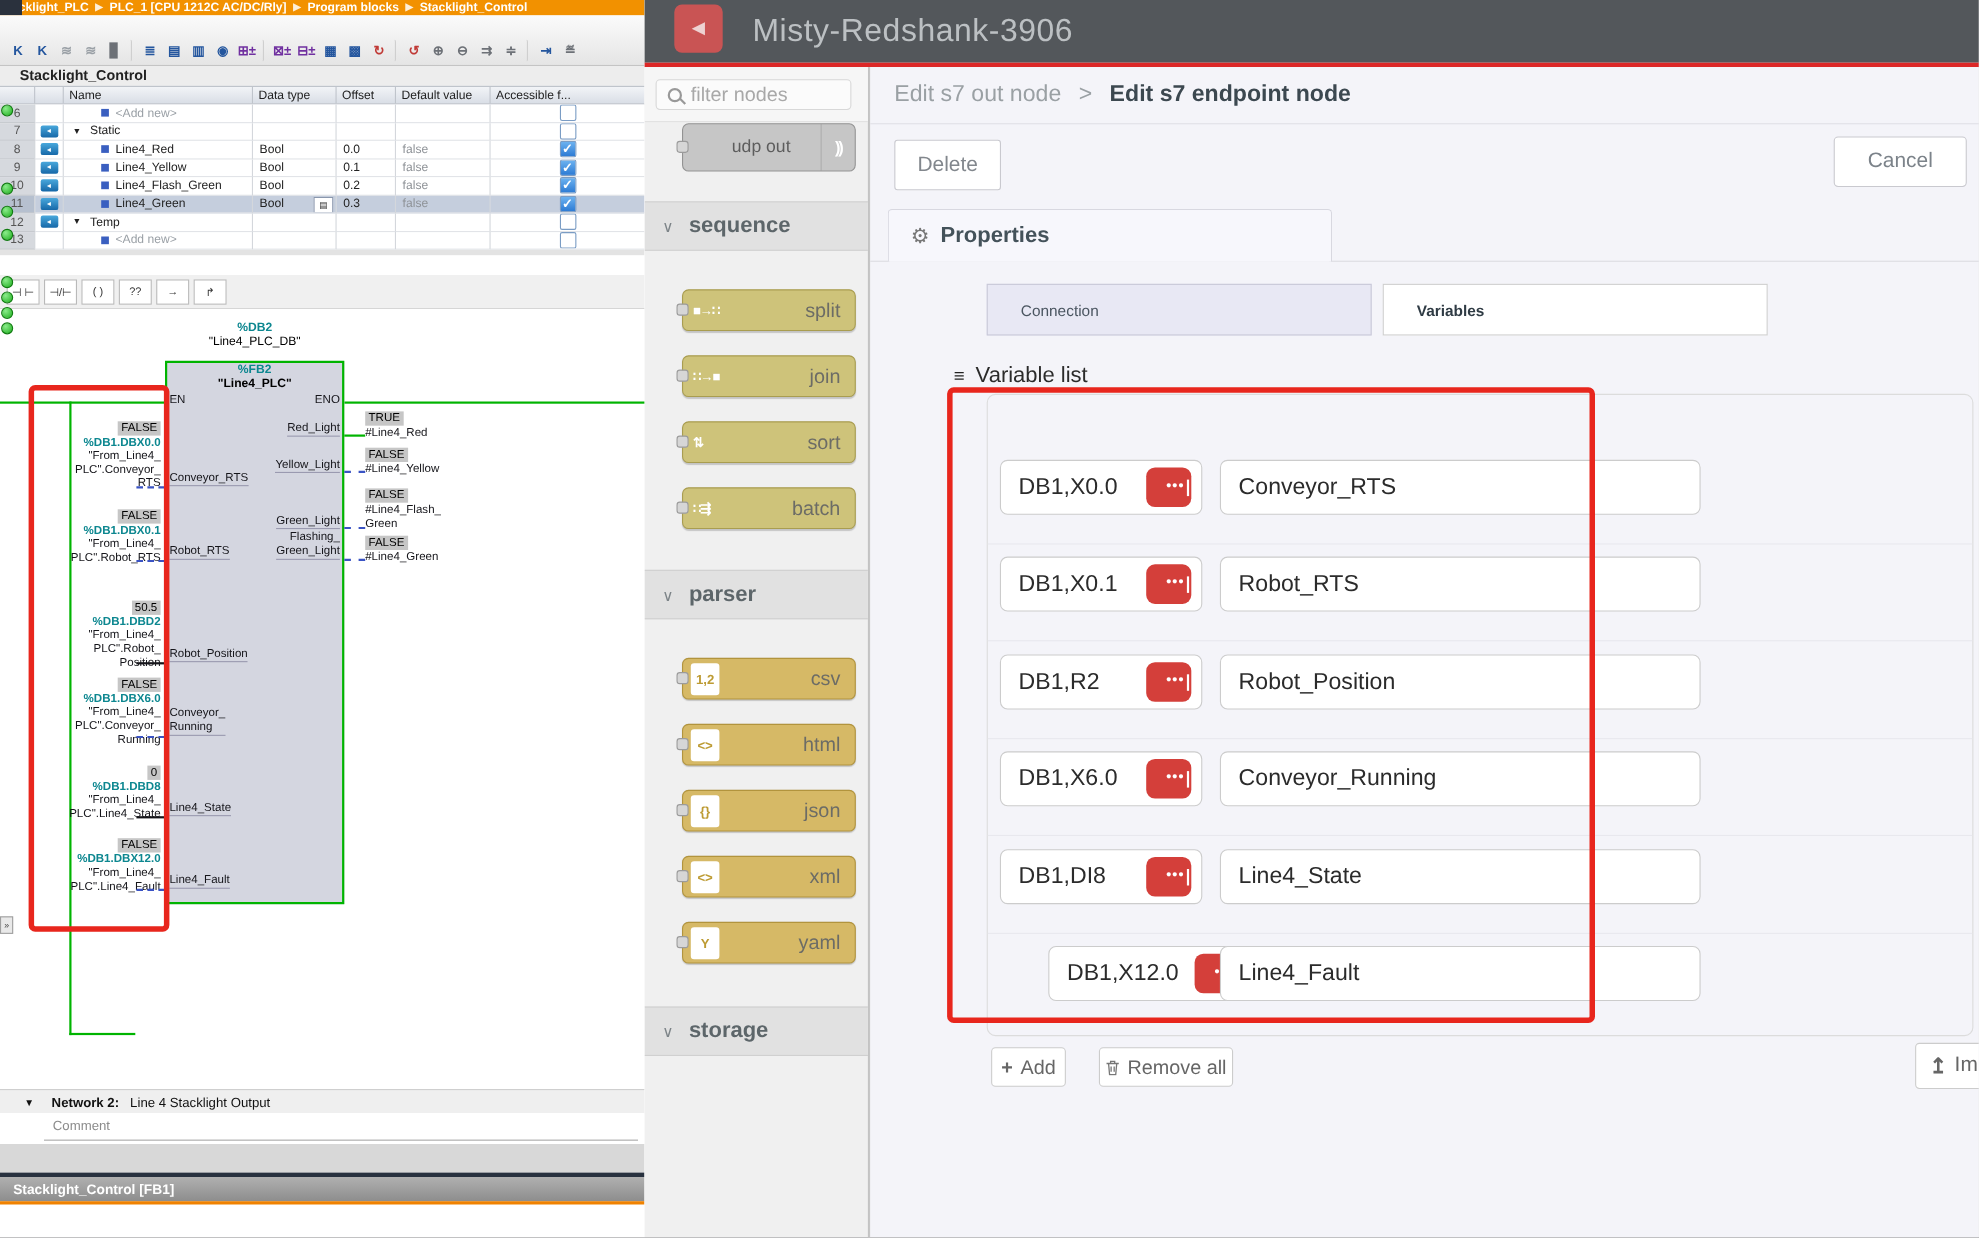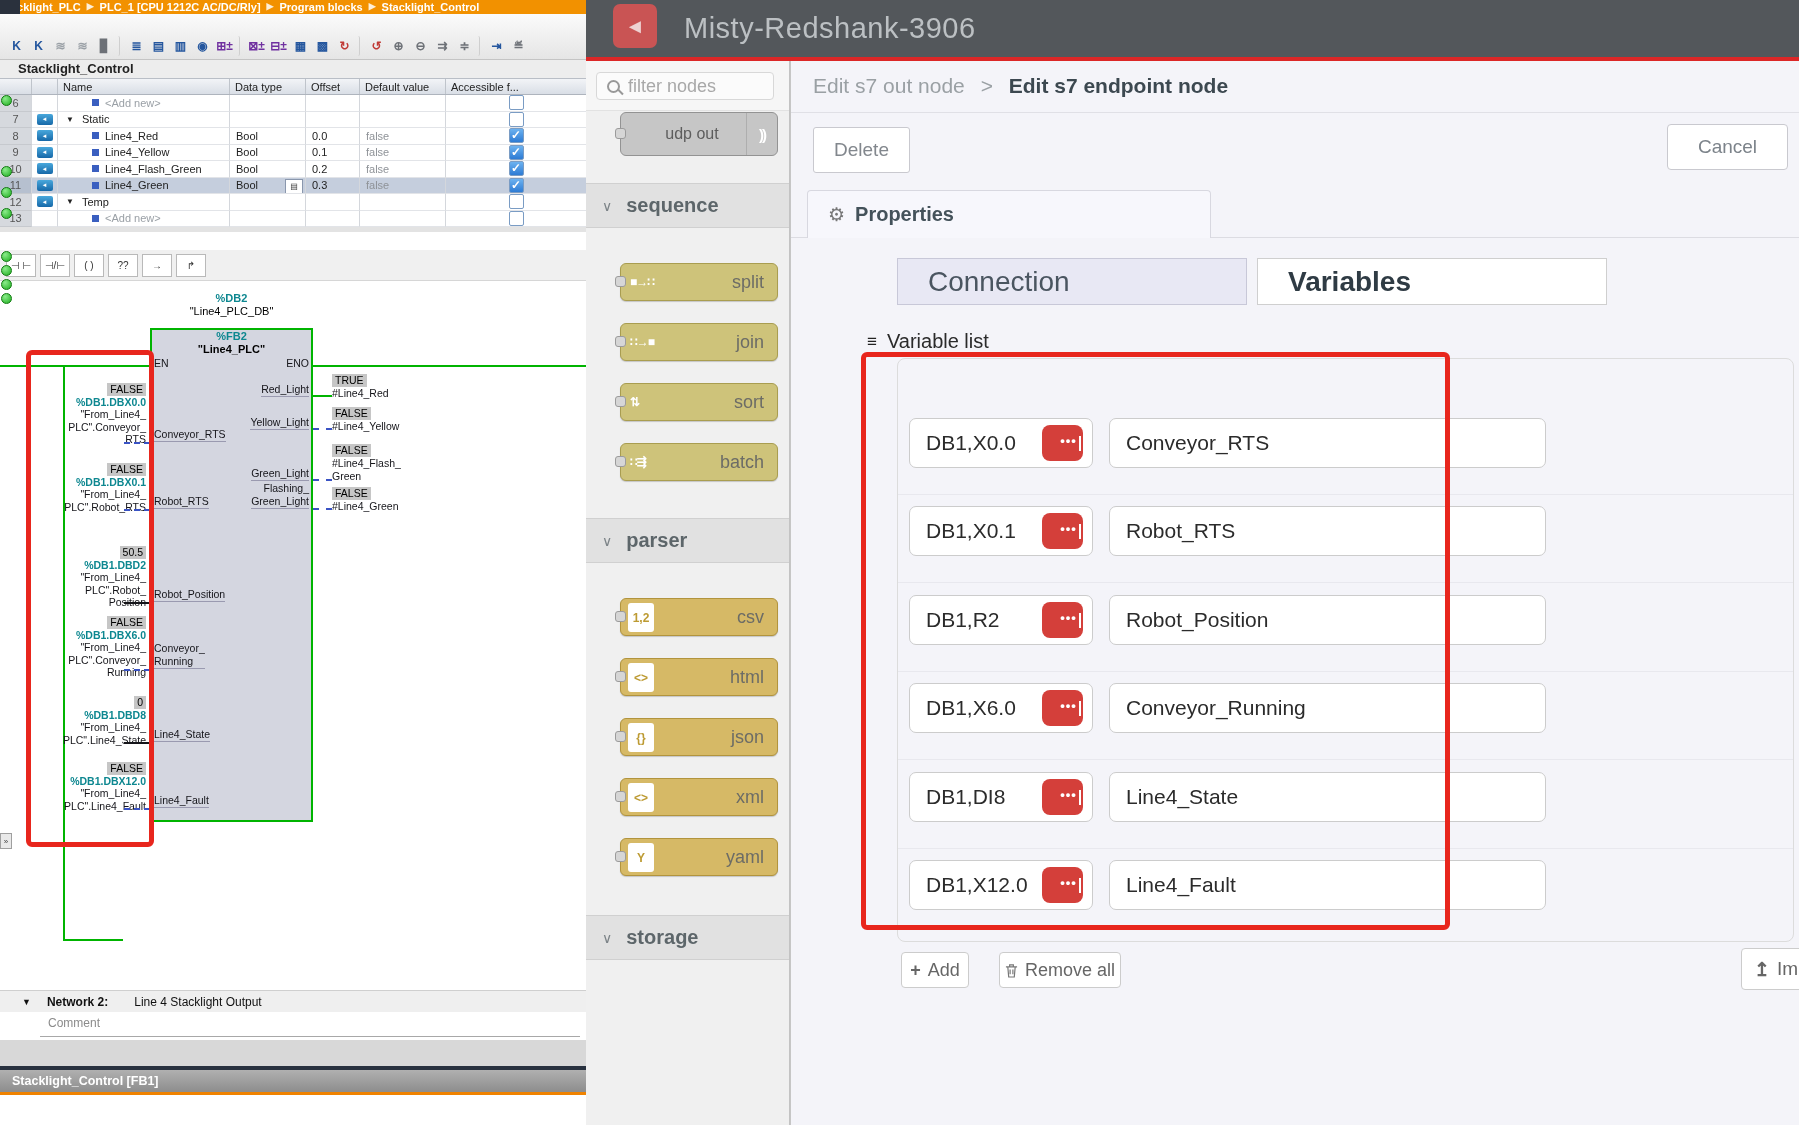--- a/index.html
+++ b/index.html
@@ -61,21 +61,21 @@
   .faddr{color:#0d8790;font-weight:bold}
   .wire{position:absolute;height:0}
   .w-bool{border-top:2px dashed #3a53c4}
   .w-num{border-top:2px solid #15151a}
   .w-true{border-top:2px solid #00b400}
   .redrect{position:absolute;border:5px solid #e8261d;border-radius:6px;box-sizing:border-box;z-index:40;pointer-events:none}
   .gdot{position:absolute;left:1px;width:11px;height:11px;border-radius:50%;background:radial-gradient(circle at 35% 30%,#8bec8b,#1fae1f);border:1px solid #0f7a0f;box-sizing:border-box}
   #expbox{position:absolute;left:0;top:833px;width:12px;height:16px;background:#e9e9e9;border:1px solid #9f9f9f;box-sizing:border-box;font-size:8px;display:flex;align-items:center;justify-content:center;color:#444}
   #net2{position:absolute;left:0;top:990px;width:586px;height:22px;background:#efefef;border-top:1px solid #cfcfcf;box-sizing:border-box;display:flex;align-items:center;font-size:12px;color:#111}
   #net2 .tri2{font-size:9px;margin:0 16px 0 22px}
-  #net2 b{margin-right:26px}
+  #net2 b{margin-right:10px}
   #comment{position:absolute;left:0;top:1012px;width:586px;height:28px;background:#fff;font-size:12px;color:#8b8b8b}
   #comment span{position:absolute;left:48px;top:4px}
   #comment i{position:absolute;left:40px;right:6px;bottom:3px;height:1px;background:#a8a8a8}
   #gap2{position:absolute;left:0;top:1040px;width:586px;height:26px;background:#d8d8d8}
   #darkline{position:absolute;left:0;top:1066px;width:586px;height:4px;background:#28313f}
   #panelhead{position:absolute;left:0;top:1070px;width:586px;height:22px;background:linear-gradient(#b0b0b0,#8d8d8d);color:#fff;font-weight:bold;font-size:12.5px;line-height:22px;padding-left:12px;box-sizing:border-box}
   #orangeline{position:absolute;left:0;top:1092px;width:586px;height:3px;background:#ef8200}
   #btabs{position:absolute;left:0;top:1095px;width:586px;height:30px;background:#c9c9c9;display:flex;align-items:flex-end;padding-left:18px;gap:3px;box-sizing:border-box}
   .btab{height:24px;padding:0 14px;background:#d6d6d6;border:1px solid #9f9f9f;border-bottom:none;font-size:12px;display:flex;align-items:center;color:#444;border-radius:2px 2px 0 0}
   .btab.active{background:#fff;font-weight:bold;color:#222;height:28px}
@@ -108,21 +108,21 @@
   #tr-bc{position:absolute;left:22px;top:13px;font-size:21px;color:#9aa0a4;white-space:nowrap}
   #tr-bc b{color:#3c4850}
   #tr-div1{position:absolute;left:0;top:51px;width:1009px;height:1px;background:#e0e0e6}
   .wbtn{position:absolute;background:#fff;border:1px solid #c9c9cf;box-sizing:border-box;display:flex;align-items:center;justify-content:center;color:#82878d;font-size:19px;border-radius:3px}
   #btn-delete{left:22px;top:66px;width:97px;height:46px}
   #btn-cancel{left:876px;top:63px;width:121px;height:46px;border-radius:4px;color:#7c838a}
   #tr-propline{position:absolute;left:0;top:176px;width:1009px;height:1px;background:#dcdce2}
   #tab-properties{position:absolute;left:16px;top:129px;width:404px;height:48px;background:#f7f7fc;border:1px solid #d8d8e0;border-bottom:none;border-radius:4px 4px 0 0;box-sizing:border-box;display:flex;align-items:center;z-index:2}
   #tab-properties .gear{margin-left:20px;color:#777;font-size:19px}
   #tab-properties .ptxt{margin-left:10px;font-size:20px;font-weight:bold;color:#44525a}
-  .bigtab{position:absolute;top:197px;width:350px;height:47px;box-sizing:border-box;display:flex;align-items:center;font-size:28px}
+  .bigtab{position:absolute;top:197px;width:350px;height:47px;box-sizing:border-box;display:flex;align-items:center;font-size:14px}
   #tab-connection{left:106px;background:#e8e8f4;border:1px solid #c8c8d8;color:#4a5560}
   #tab-connection span{margin-left:30px}
   #tab-variables{left:466px;background:#fff;border:1px solid #cfcfcf;color:#2f3b44;font-weight:bold}
   #tab-variables span{margin-left:30px}
   #varlist-label{position:absolute;left:76px;top:269px;display:flex;align-items:center;gap:10px;font-size:20px;color:#2b2b2b}
   #varlist-label .lico{font-size:17px;color:#222}
   #var-container{position:absolute;left:106px;top:297px;width:897px;height:584px;border:1px solid #dcdcdc;border-radius:8px;box-sizing:border-box}
   .vrow-addr{position:absolute;left:118px;width:184px;height:50px;background:#fff;border:1px solid #ccc;border-radius:7px;box-sizing:border-box;display:flex;align-items:center;font-size:21px;color:#2b2b2b}
   .vrow-addr span{margin-left:16px}
   .vrow-name{position:absolute;left:318px;width:437px;height:50px;background:#fff;border:1px solid #ccc;border-radius:7px;box-sizing:border-box;display:flex;align-items:center;font-size:21px;color:#2b2b2b}
@@ -641,21 +641,21 @@
           <span>DB1,DI8</span>
           <div class="vbtn">
             <span class="dots">•••</span>
             <span class="bar"></span>
           </div>
         </div>
         <div class="vrow-name" style="top: 711px;">
           <span>Line4_State</span>
         </div>
         <div class="vsep" style="top: 787px;"></div>
-        <div class="vrow-addr" style="top: 799px;">
+        <div class="vrow-addr" style="top: 799px; margin-left: 44px;">
           <span>DB1,X12.0</span>
           <div class="vbtn">
             <span class="dots">•••</span>
             <span class="bar"></span>
           </div>
         </div>
         <div class="vrow-name" style="top: 799px;">
           <span>Line4_Fault</span>
         </div>
       </div>

